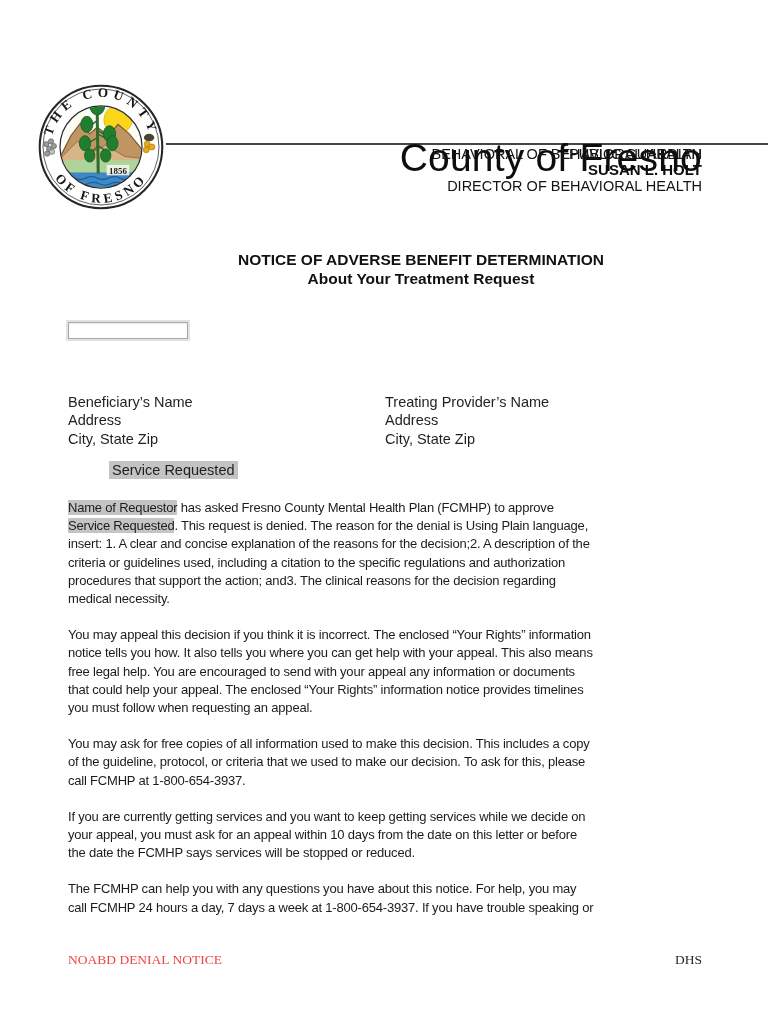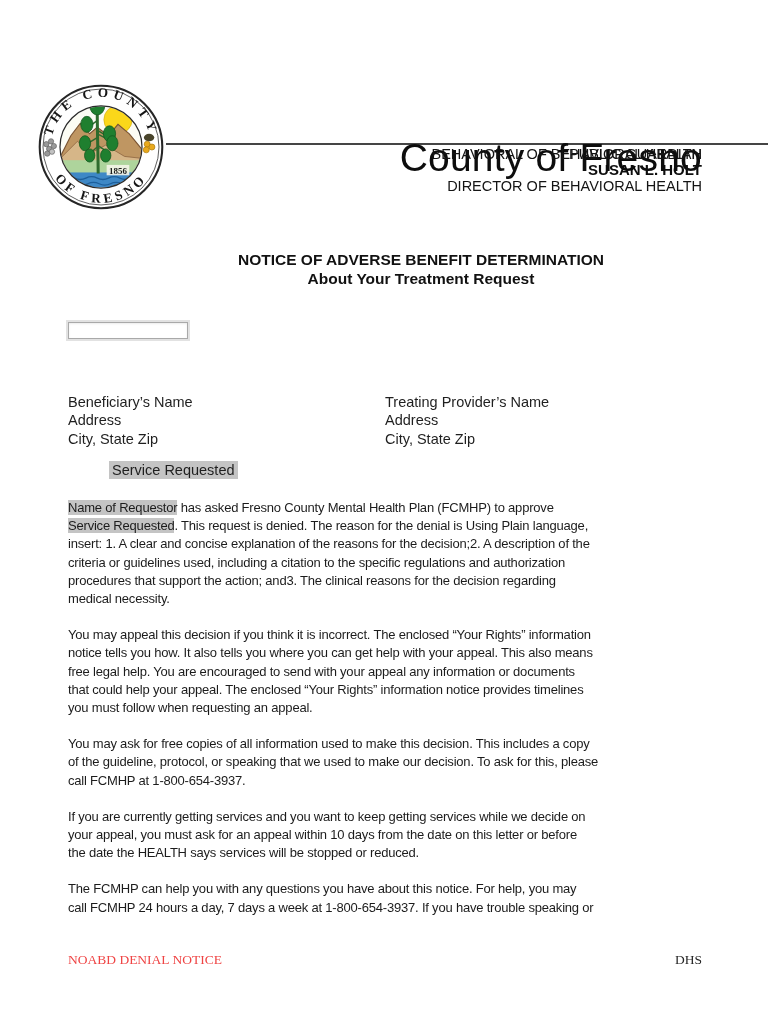--- a/index.html
+++ b/index.html
@@ -152,27 +152,27 @@
     </p>
     <p>
       <span>You may appeal this decision if you think it is incorrect. The enclosed “Your Rights” information</span><br>
       <span>notice tells you how. It also tells you where you can get help with your appeal. This also means</span><br>
       <span>free legal help. You are encouraged to send with your appeal any information or documents</span><br>
       <span>that could help your appeal. The enclosed “Your Rights” information notice provides timelines</span><br>
       <span>you must follow when requesting an appeal.</span>
     </p>
     <p>
       <span>You may ask for free copies of all information used to make this decision. This includes a copy</span><br>
-      <span>of the guideline, protocol, or speaking that we used to make our decision. To ask for this, please</span><br>
+      <span>of the guideline, protocol, or criteria that we used to make our decision. To ask for this, please</span><br>
       <span>call FCMHP at 1-800-654-3937.</span>
     </p>
     <p>
       <span>If you are currently getting services and you want to keep getting services while we decide on</span><br>
       <span>your appeal, you must ask for an appeal within 10 days from the date on this letter or before</span><br>
-      <span>the date the HEALTH says services will be stopped or reduced.</span>
+      <span>the date the FCMHP says services will be stopped or reduced.</span>
     </p>
     <p>
       <span>The FCMHP can help you with any questions you have about this notice. For help, you may</span><br>
       <span>call FCMHP 24 hours a day, 7 days a week at 1-800-654-3937. If you have trouble speaking or</span>
     </p>
   </div>
 
   <div class="footer-left">NOABD DENIAL NOTICE</div>
   <div class="footer-right">DHS</div>
 

